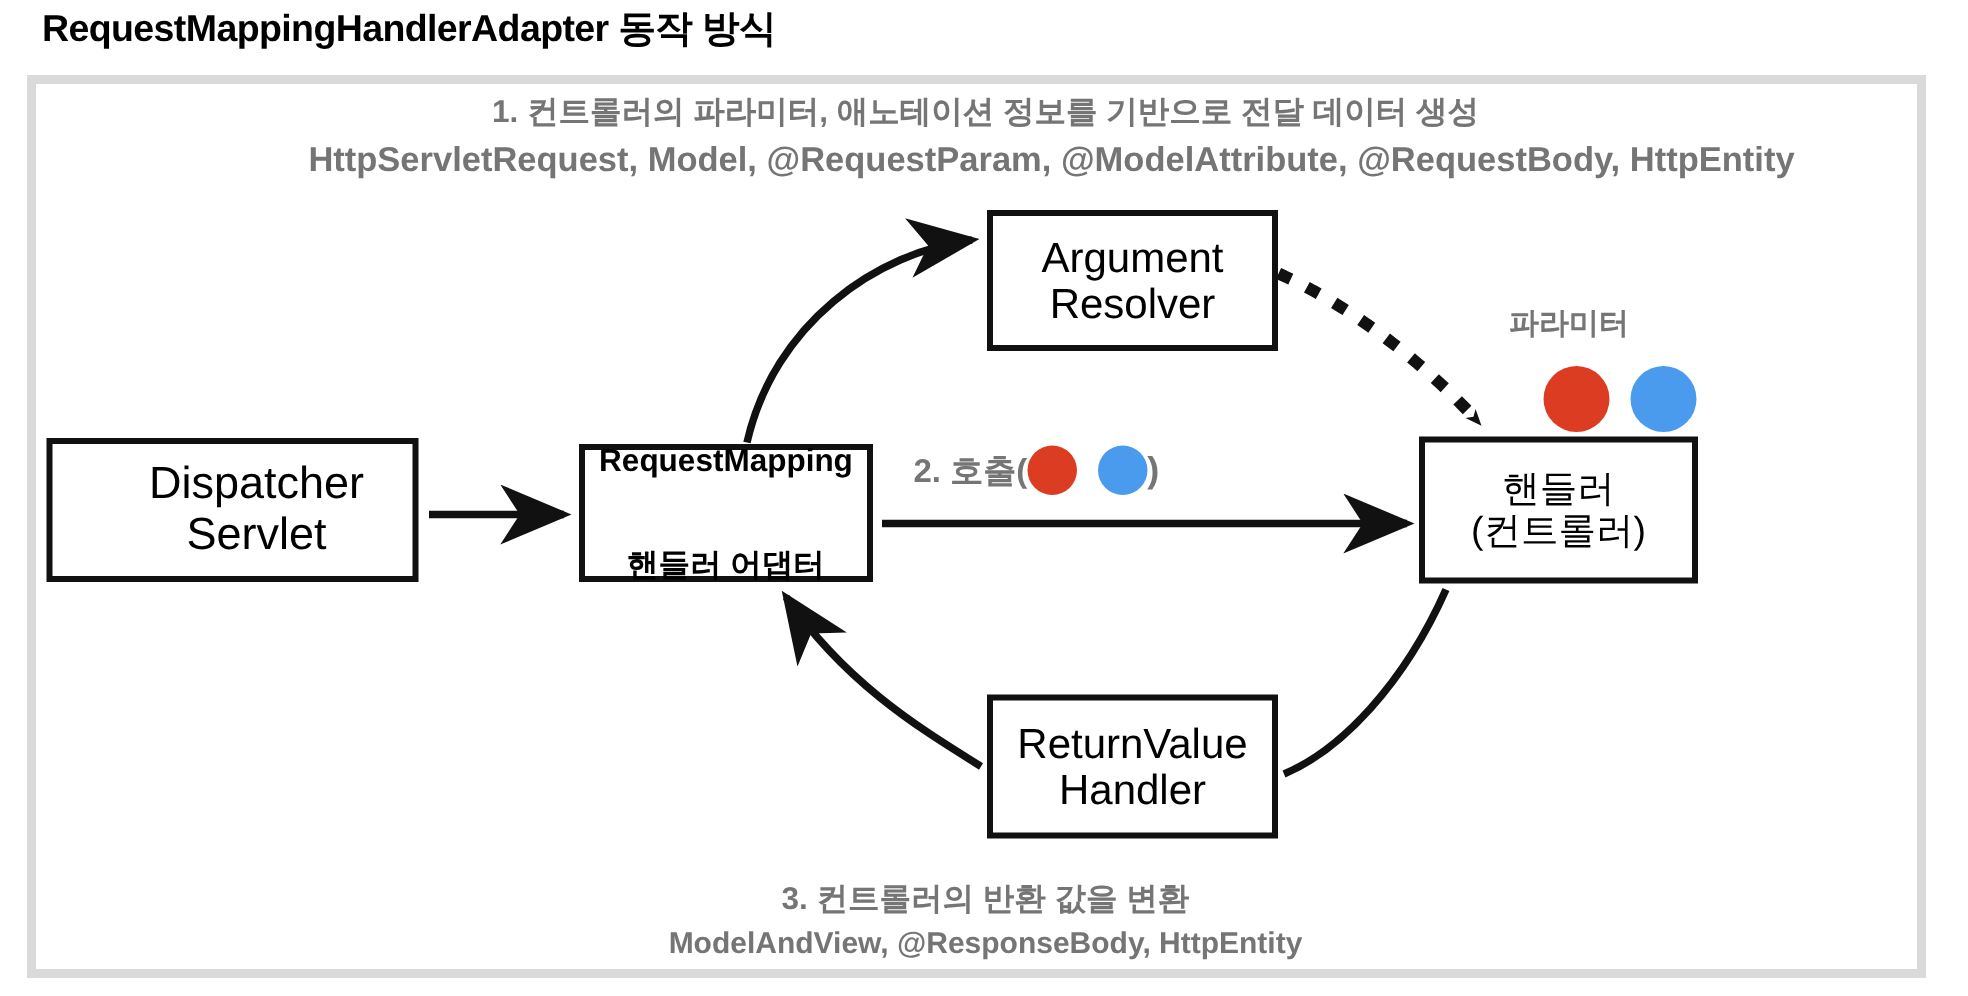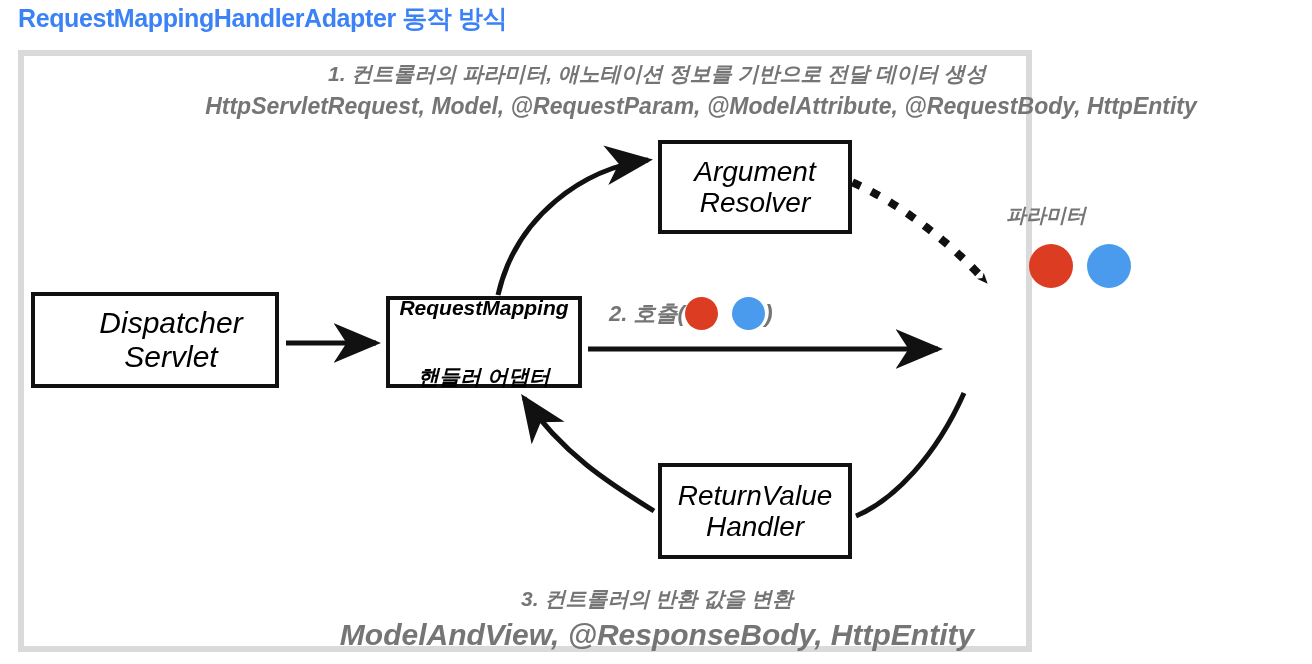--- a/index.html
+++ b/index.html
@@ -11,40 +11,39 @@
     width: 1312px;
     height: 664px;
     font-family: "Liberation Sans", "DejaVu Sans", sans-serif;
     overflow: hidden;
     position: relative;
   }
 
   
   #page-title {
     position: absolute;
-    left: 18px;
+    left: 28px;
     top: 2px;
     font-size: 25px;
     font-weight: 700;
-    color: #3b82f6;
+    color: #000000;
     letter-spacing: -0.4px;
     white-space: nowrap;
   }
 
   
   #diagram-frame {
     position: absolute;
     left: 18px;
     top: 50px;
-    width: 1014px;
+    width: 1266px;
     height: 602px;
     border: 6px solid #dadada;
     background: #ffffff;
     box-sizing: border-box;
-    font-style: italic;
   }
 
   #diagram-canvas {
     position: absolute;
     left: 0;
     top: 0;
     width: 1266px;
     height: 590px;
   }
 
@@ -112,21 +111,21 @@
     left: 0; top: 37px; width: 1266px;
     font-size: 23px;
     padding-left: 44px;
   }
   #anno-bottom-1 {
     left: 0; top: 529px; width: 1266px;
     font-size: 21px;
   }
   #anno-bottom-2 {
     left: 0; top: 562px; width: 1266px;
-    font-size: 30px;
+    font-size: 20px;
   }
   #anno-param {
     left: 962px; top: 146px; width: 120px;
     font-size: 20px;
   }
 
   
   #anno-call {
     position: absolute;
     left: 585px;
@@ -203,20 +202,24 @@
     <div class="node" id="node-adapter">
       <span class="line1">RequestMapping</span>
       <span class="line2">핸들러 어댑터</span>
     </div>
 
     <div class="node" id="node-argument">
       <span class="line1">Argument</span>
       <span class="line2">Resolver</span>
     </div>
 
+    <div class="node" id="node-handler">
+      <span class="line1">핸들러</span>
+      <span class="line2">(컨트롤러)</span>
+    </div>
 
     <div class="node" id="node-returnvalue">
       <span class="line1">ReturnValue</span>
       <span class="line2">Handler</span>
     </div>
 
     <div class="annotation" id="anno-param">파라미터</div>
     <span class="dot dot-red" id="param-dot-red"></span>
     <span class="dot dot-blue" id="param-dot-blue"></span>
 

